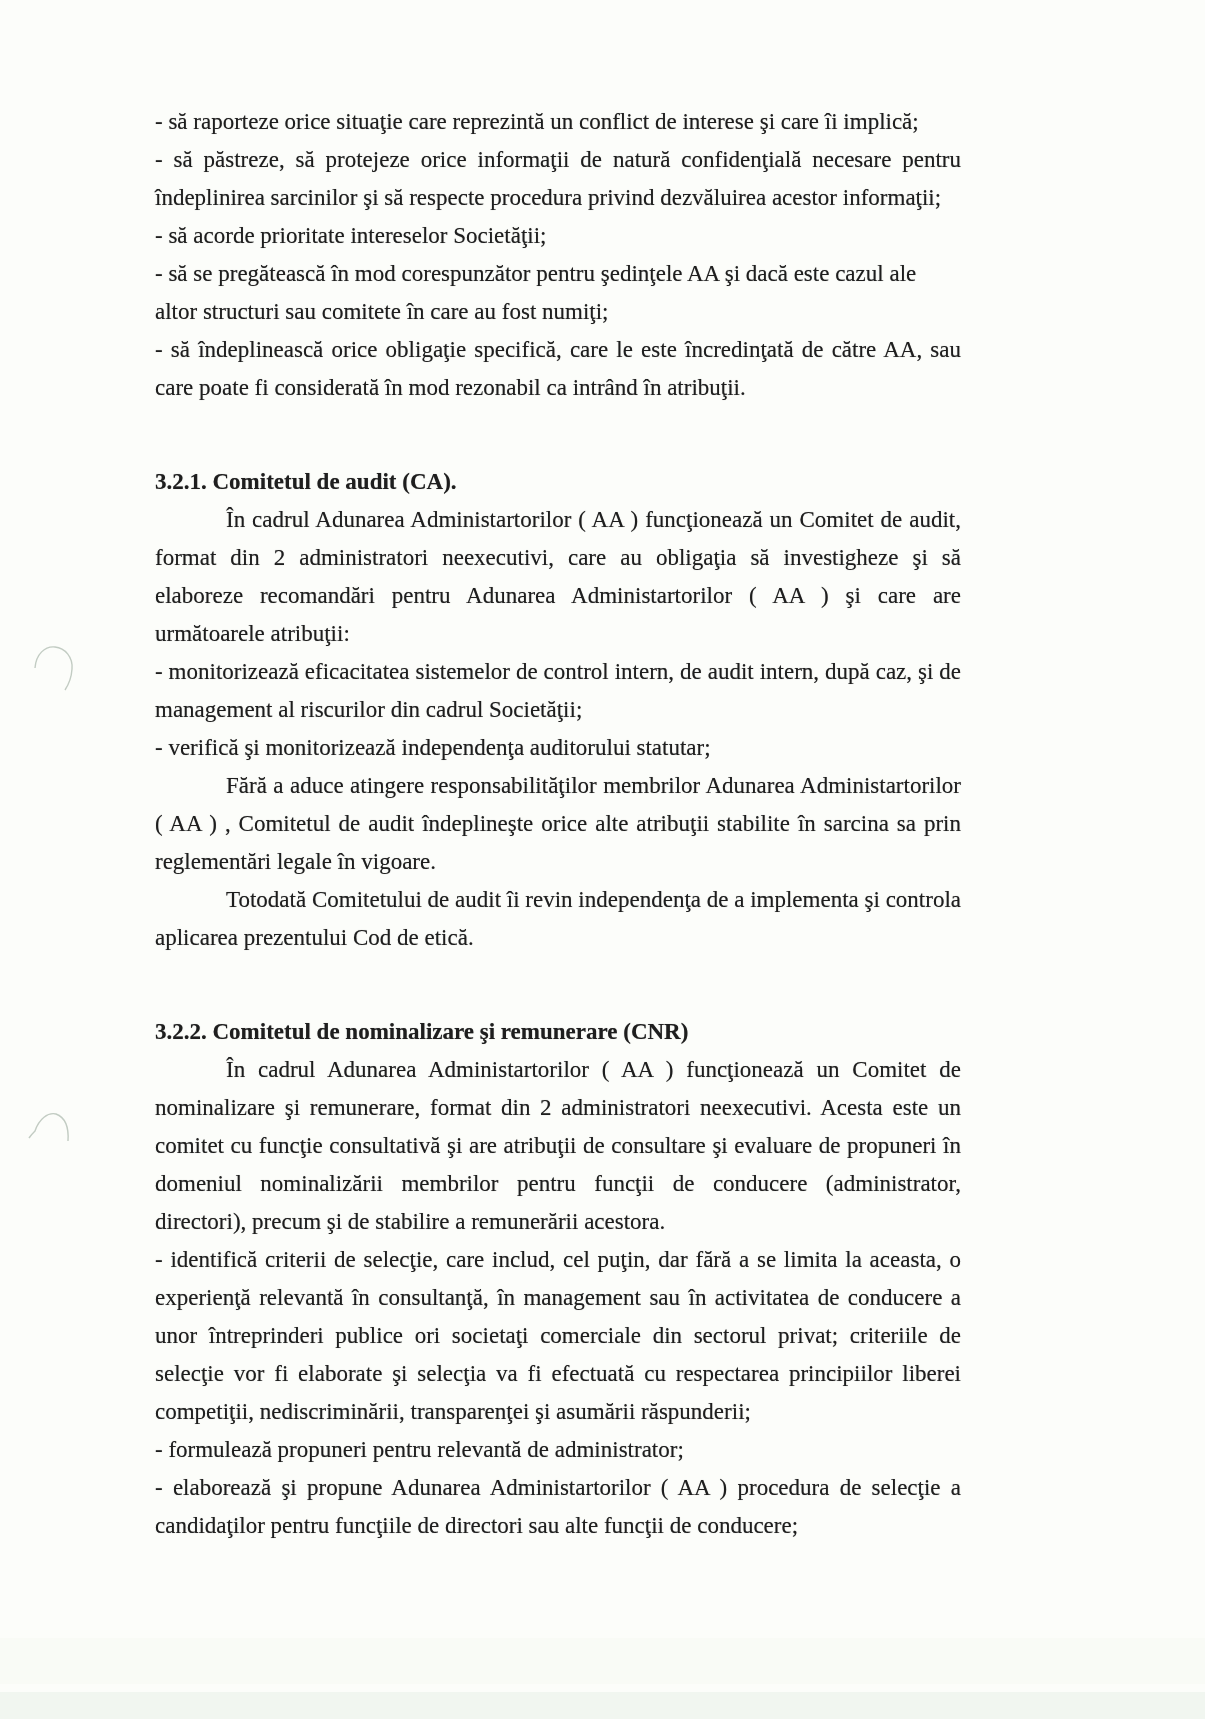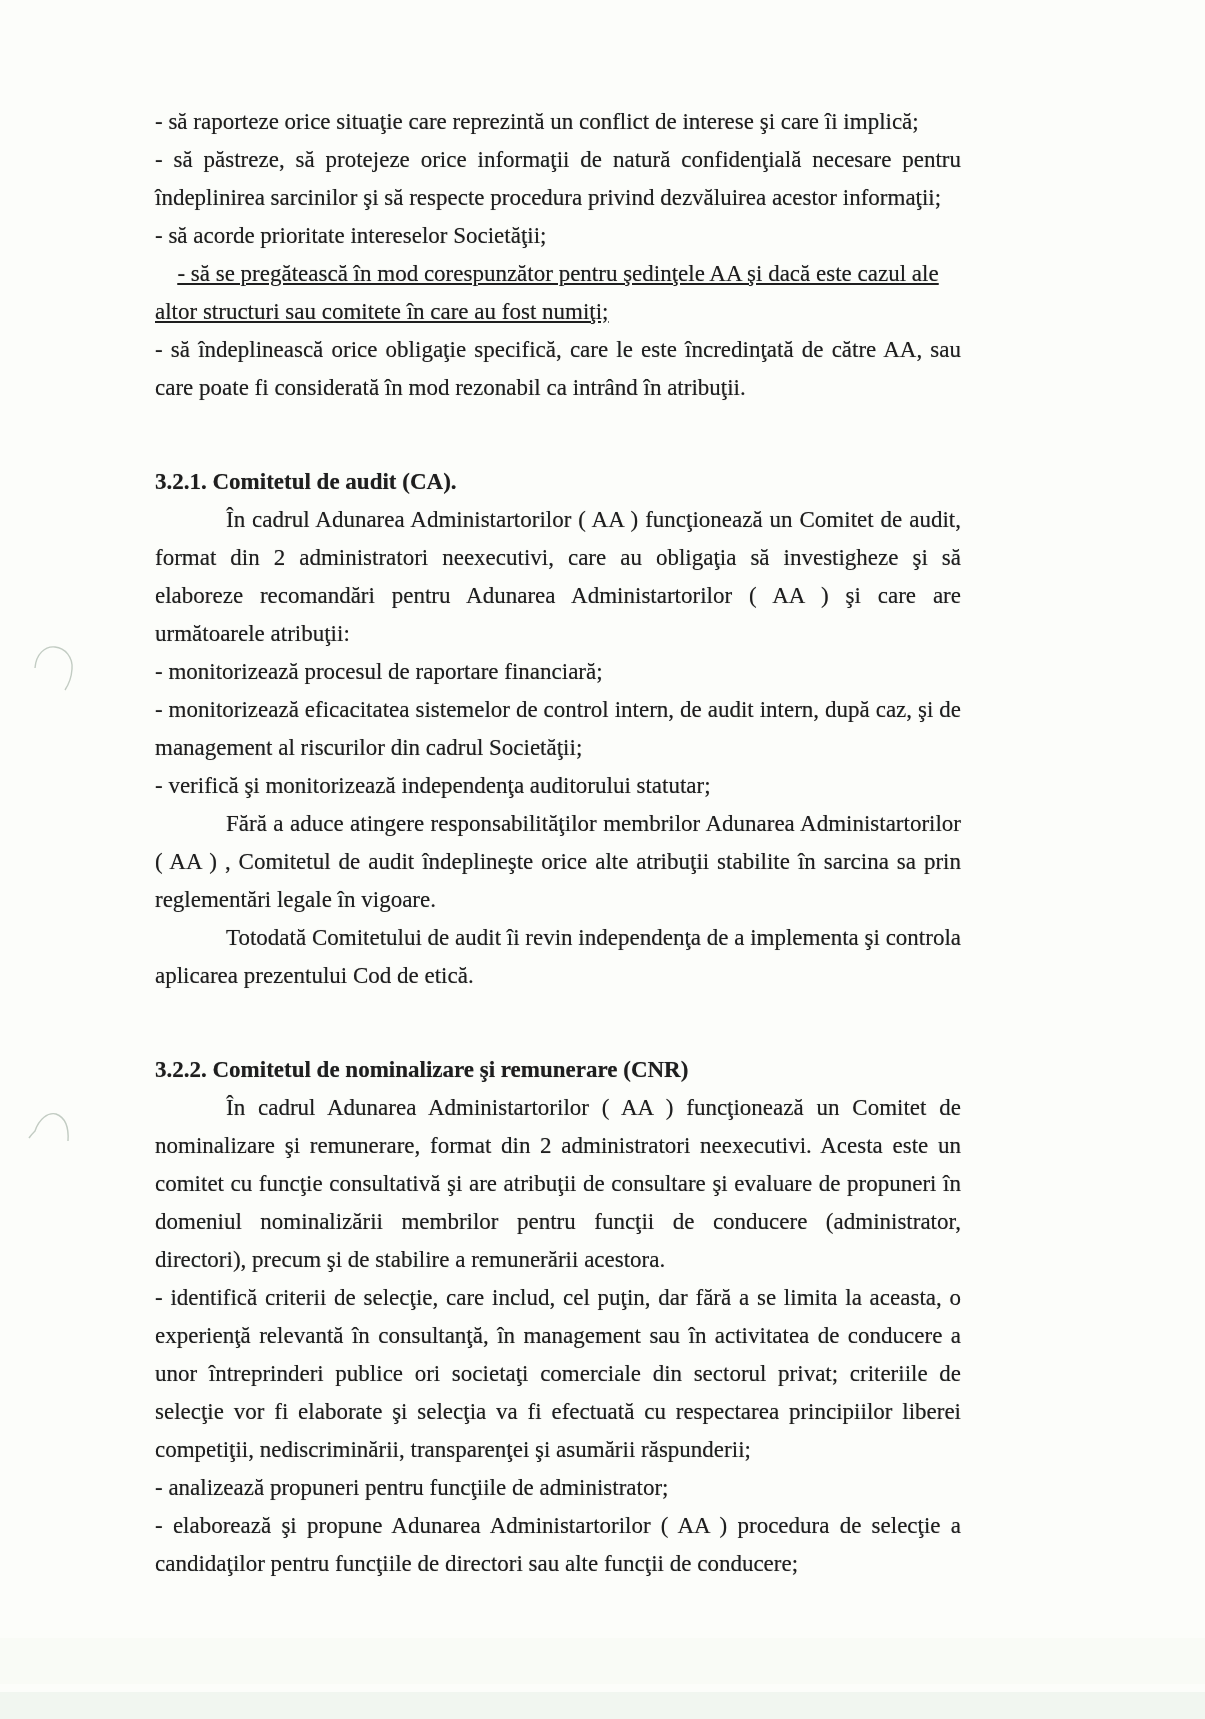--- a/index.html
+++ b/index.html
@@ -15,21 +15,21 @@
     position: absolute;
     left: 155px;
     top: 103px;
     width: 806px;
     color: #1e1e1e;
     font-size: 23px;
     line-height: 38px;
     text-shadow: 0 0 0.7px rgba(40,40,40,0.55);
   }
   .para { margin: 0; text-align: justify; text-align-last: left; }
-  .para.nojust { text-align: center; text-decoration: underline; }
+  .para.nojust { text-align: left; }
   .para.heading { font-weight: bold; margin-top: 56px; text-align: left; }
   .para.indent { text-indent: 71px; }
   .arc { position: absolute; }
   .band { position: absolute; left: 0; width: 1205px; }
   .band1 { top: 1638px; height: 46px; background: #f5f9f2; opacity: 0.55; }
   .band2 { top: 1692px; height: 27px; background: #eef3ec; opacity: 0.75; }
 </style>
 </head>
 <body>
 
@@ -47,24 +47,23 @@
   <div class="band band2"></div>
 
   <div class="textblock" id="blocks">
       <p class="para">- să raporteze orice situaţie care reprezintă un conflict de interese şi care îi implică;</p>
       <p class="para">- să păstreze, să protejeze orice informaţii de natură confidenţială necesare pentru îndeplinirea sarcinilor şi să respecte procedura privind dezvăluirea acestor informaţii;</p>
       <p class="para">- să acorde prioritate intereselor Societăţii;</p>
       <p class="para nojust">- să se pregătească în mod corespunzător pentru şedinţele AA şi dacă este cazul ale altor structuri sau comitete în care au fost numiţi;</p>
       <p class="para">- să îndeplinească orice obligaţie specifică, care le este încredinţată de către AA, sau care poate fi considerată în mod rezonabil ca intrând în atribuţii.</p>
       <p class="para heading">3.2.1. Comitetul de audit (CA).</p>
       <p class="para indent">În cadrul Adunarea Administartorilor ( AA ) funcţionează un Comitet de audit, format din 2 administratori neexecutivi, care au obligaţia să investigheze şi să elaboreze recomandări pentru Adunarea Administartorilor ( AA ) şi care are următoarele atribuţii:</p>
-      <p class="para">- monitorizează procesul de raportare financiară;</p>
       <p class="para">- monitorizează eficacitatea sistemelor de control intern, de audit intern, după caz, şi de management al riscurilor din cadrul Societăţii;</p>
       <p class="para">- verifică şi monitorizează independenţa auditorului statutar;</p>
       <p class="para indent">Fără a aduce atingere responsabilităţilor membrilor Adunarea Administartorilor ( AA ) , Comitetul de audit îndeplineşte orice alte atribuţii stabilite în sarcina sa prin reglementări legale în vigoare.</p>
       <p class="para indent">Totodată Comitetului de audit îi revin independenţa de a implementa şi controla aplicarea prezentului Cod de etică.</p>
       <p class="para heading">3.2.2. Comitetul de nominalizare şi remunerare (CNR)</p>
       <p class="para indent">În cadrul Adunarea Administartorilor ( AA ) funcţionează un Comitet de nominalizare şi remunerare, format din 2 administratori neexecutivi. Acesta este un comitet cu funcţie consultativă şi are atribuţii de consultare şi evaluare de propuneri în domeniul nominalizării membrilor pentru funcţii de conducere (administrator, directori), precum şi de stabilire a remunerării acestora.</p>
       <p class="para">- identifică criterii de selecţie, care includ, cel puţin, dar fără a se limita la aceasta, o experienţă relevantă în consultanţă, în management sau în activitatea de conducere a unor întreprinderi publice ori societaţi comerciale din sectorul privat; criteriile de selecţie vor fi elaborate şi selecţia va fi efectuată cu respectarea principiilor liberei competiţii, nediscriminării, transparenţei şi asumării răspunderii;</p>
-      <p class="para">- analizează propuneri pentru funcţiile de administrator;</p>
+      <p class="para">- formulează propuneri pentru relevantă de administrator;</p>
       <p class="para">- elaborează şi propune Adunarea Administartorilor ( AA ) procedura de selecţie a candidaţilor pentru funcţiile de directori sau alte funcţii de conducere;</p>
     </div>
 </div>
 
 </body></html>

